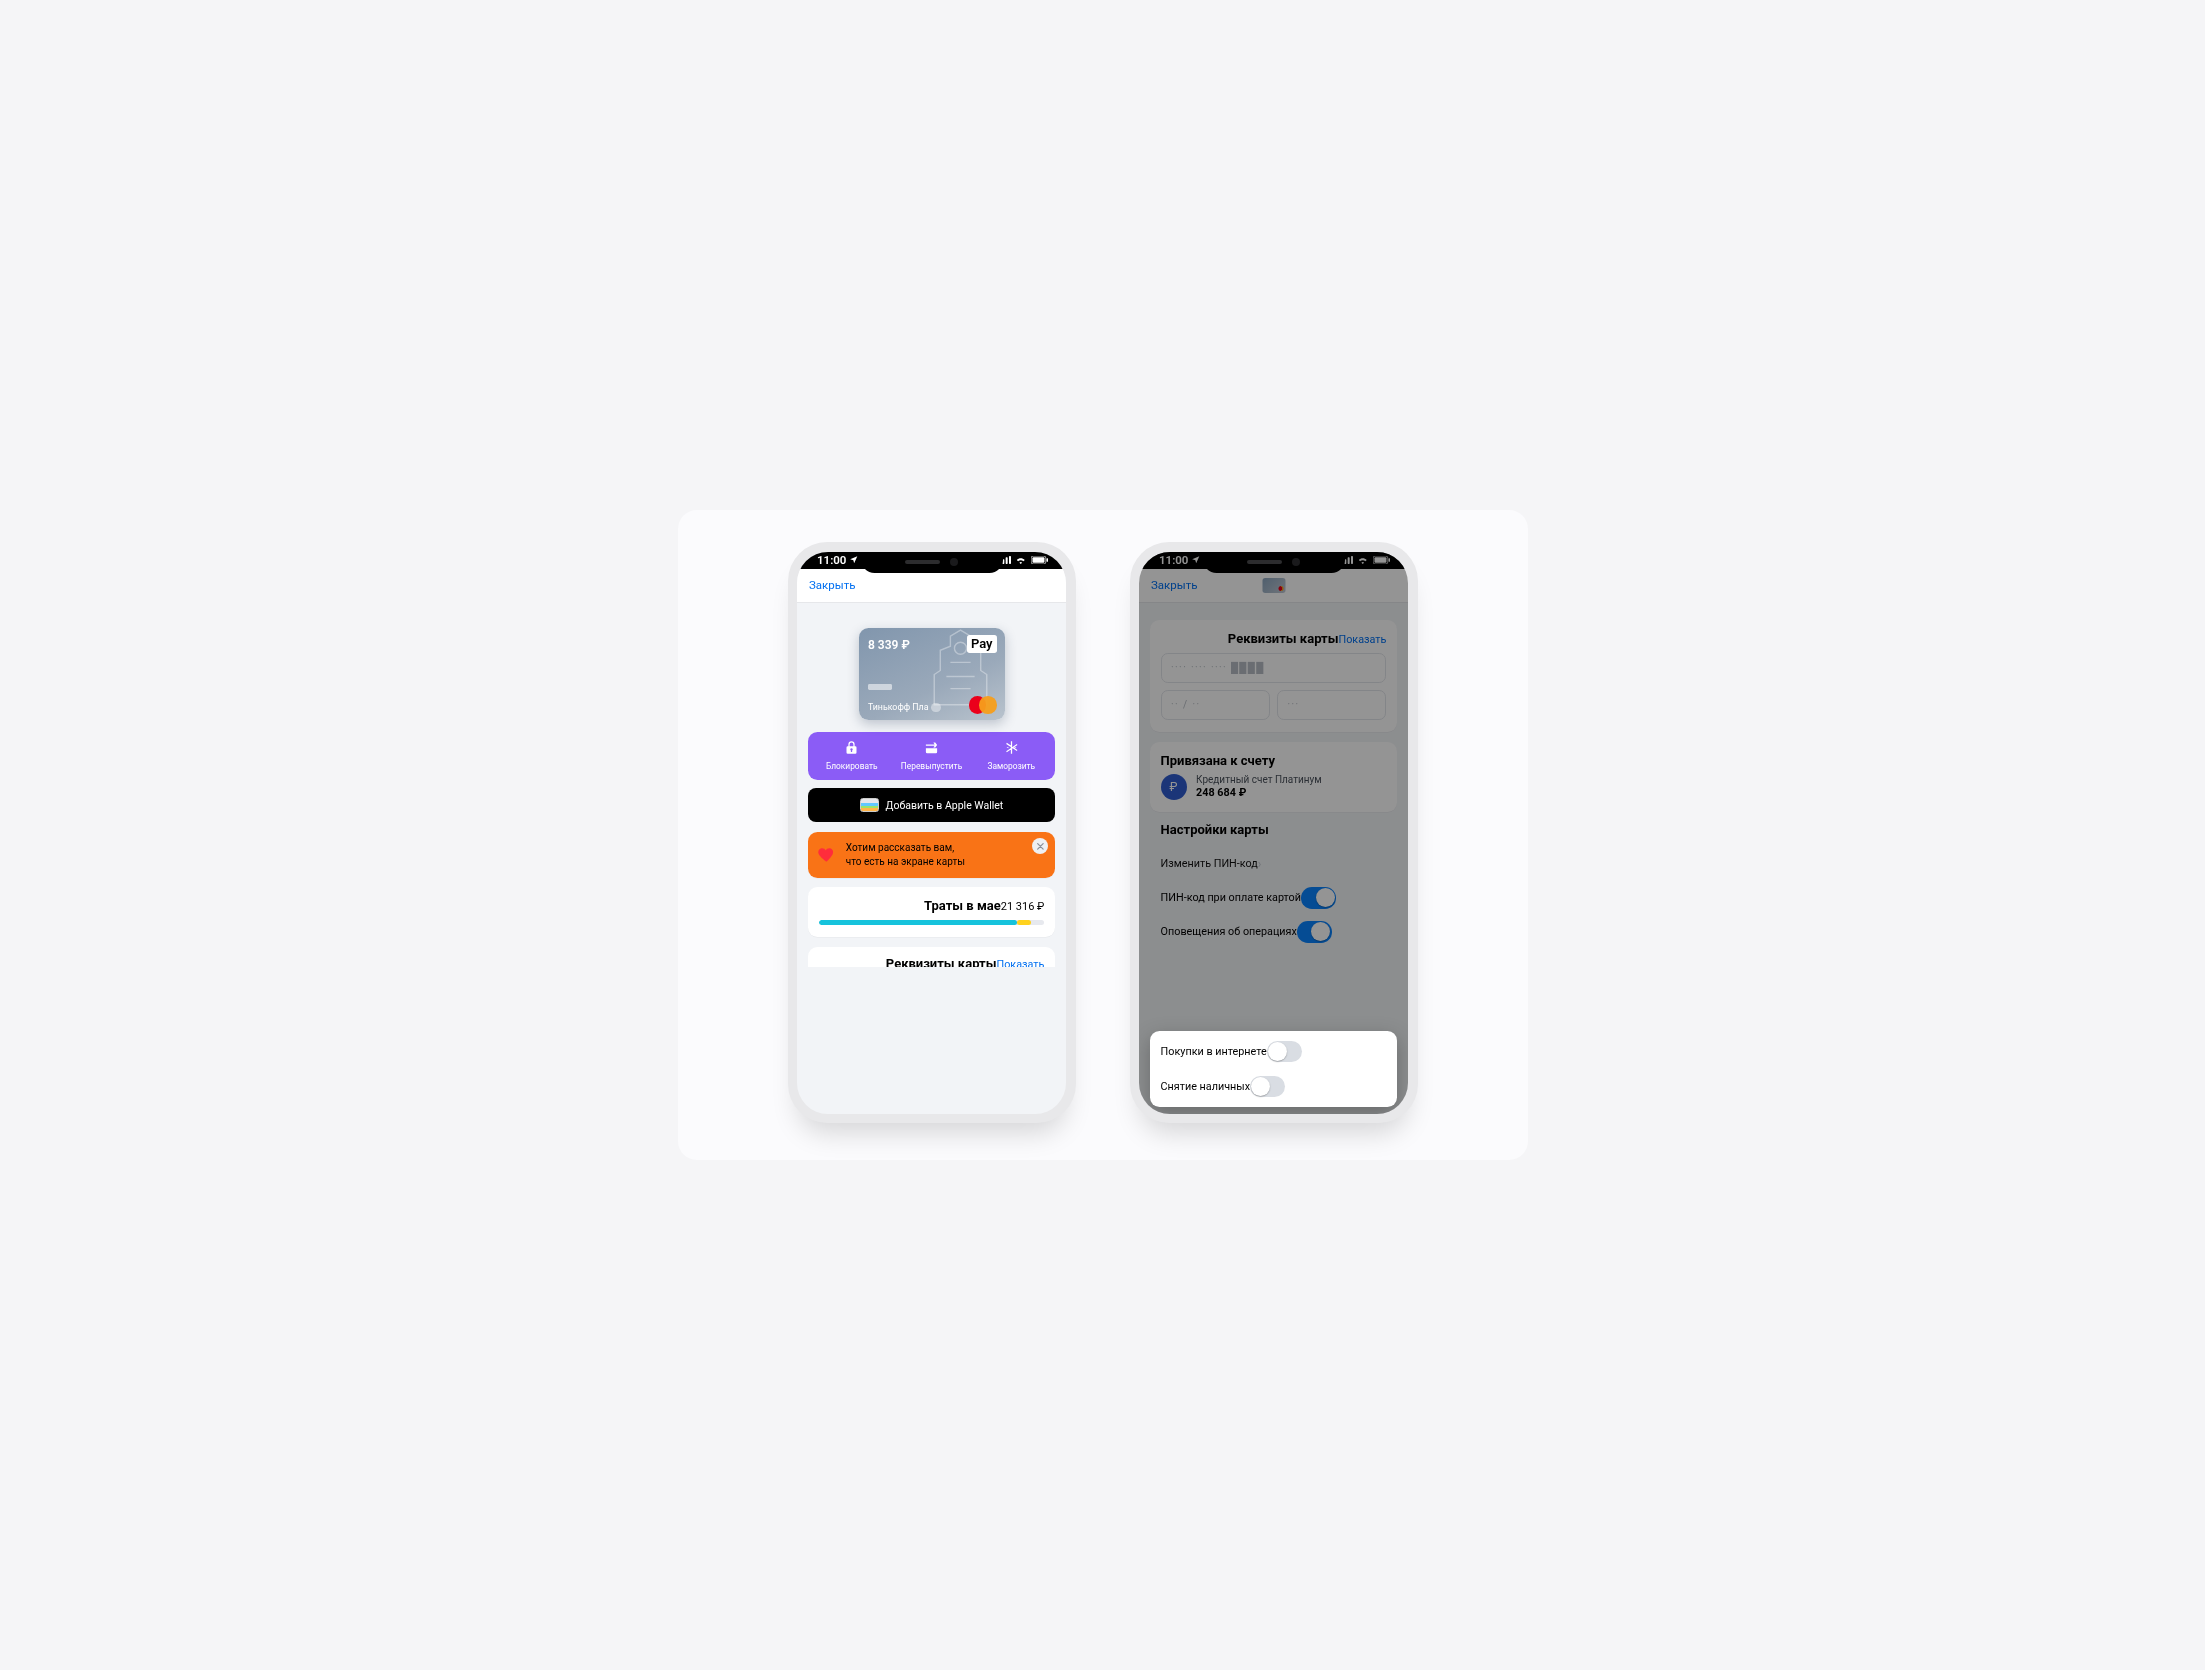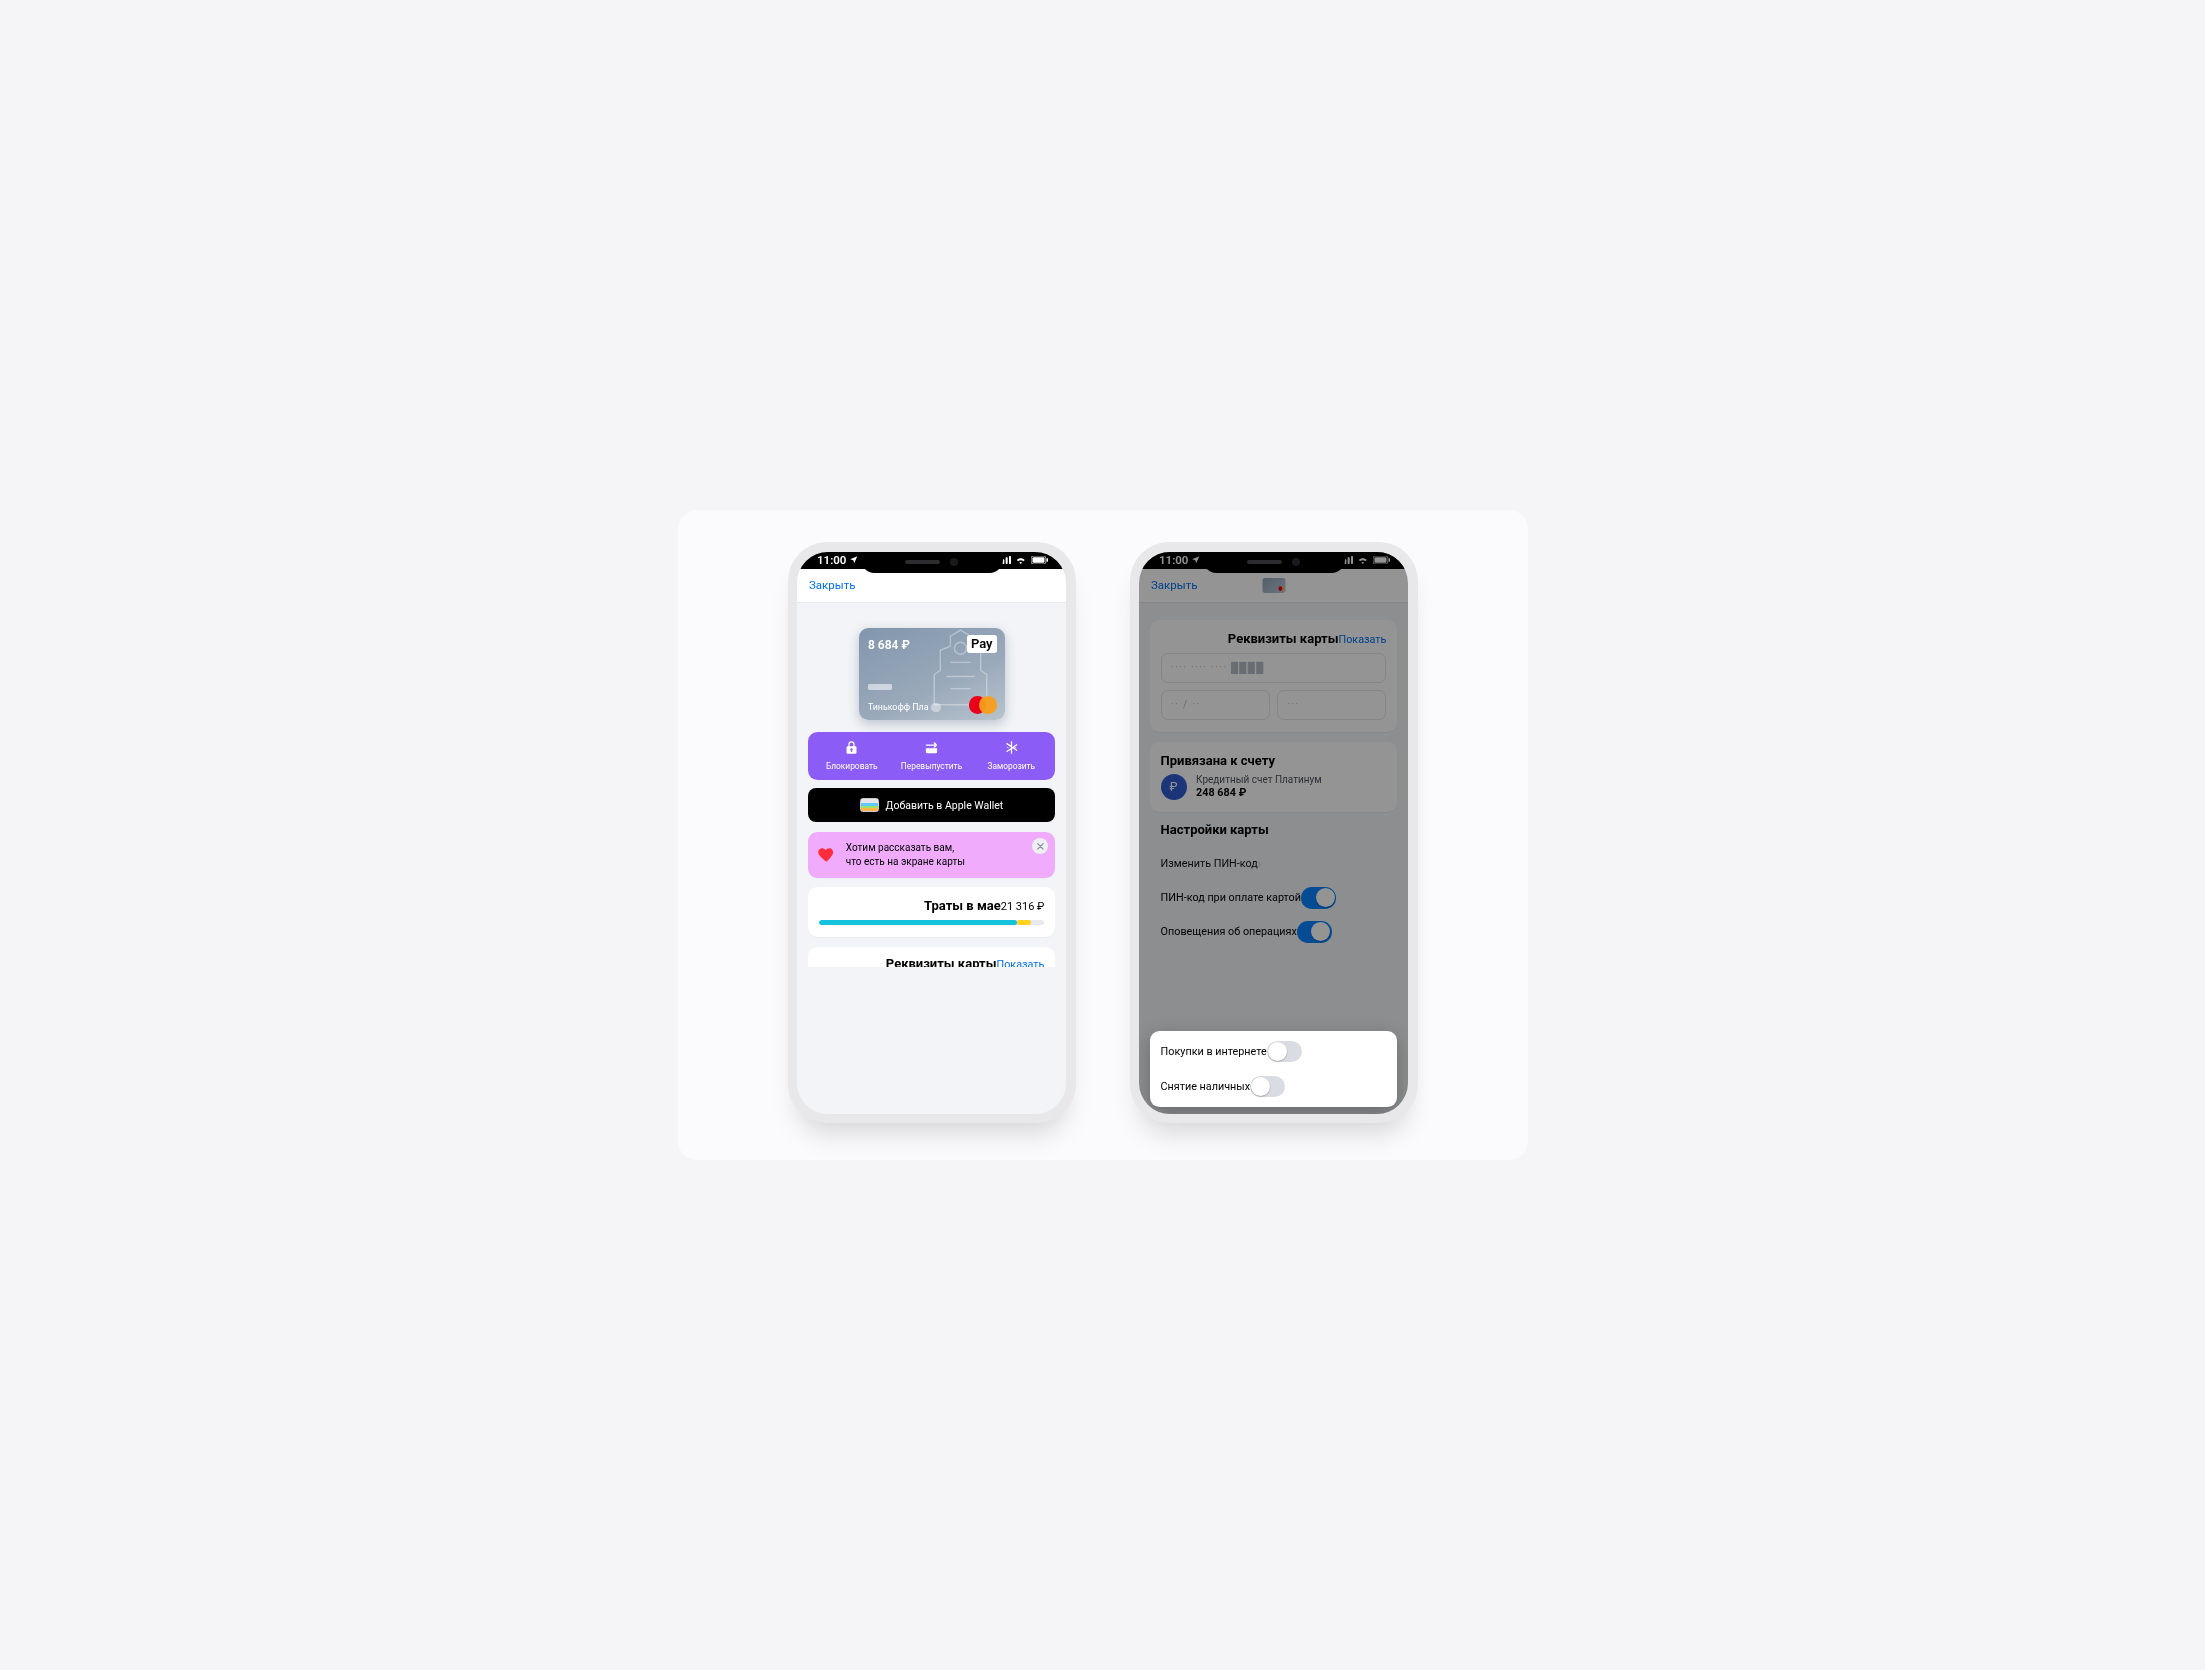--- a/index.html
+++ b/index.html
@@ -34,21 +34,21 @@
   .bank-card .mc::before{left:0;background:#eb001b;}
   .bank-card .mc::after{right:0;background:#f79e1b;mix-blend-mode:normal;opacity:.95;}
   
   .action-tray { background:#8b5cf6; border-radius:9.5px; display:flex; padding:8px 4px 9.5px; margin-bottom:8px;}
   .action-tray .act { flex:1; display:flex; flex-direction:column; align-items:center; gap:5.4px; color:#fff; font-size:8.4px; }
   .action-tray .act svg{width:15px;height:15px;fill:#fff;}
   
   .wallet-btn { background:#000; color:#fff; border-radius:8px; height:34px; display:flex; align-items:center; justify-content:center; gap:6.8px; font-size:10.5px; margin-bottom:9.5px;}
   .wallet-ico{width:19px;height:13.5px;border-radius:2.7px;background:linear-gradient(#e6e6ea 33%, #61c8ff 33% 55%, #9be26b 55% 78%, #ffb54a 78%);border:0.7px solid #ccc;}
   
-  .info-card { background:#f0abfc; border-radius:9.5px; padding:9.5px 9.5px; display:flex; align-items:center; gap:9.5px; position:relative; margin-bottom:9.5px; box-shadow:0 0.7px 0 rgba(0,0,0,.04);}
+  .info-card { background:#f97316; border-radius:9.5px; padding:9.5px 9.5px; display:flex; align-items:center; gap:9.5px; position:relative; margin-bottom:9.5px; box-shadow:0 0.7px 0 rgba(0,0,0,.04);}
   .info-card .heart{width:19px;height:19px;color:#ff2d3b}
   .info-card .txt{font-size:10px; line-height:13.5px;}
   .info-card .close-x{position:absolute; right:6.8px; top:6.8px; width:16px;height:16px;border-radius:50%;background:#eef0f3;display:flex;align-items:center;justify-content:center;color:#8a8f98;font-size:9.5px;}
   
   .section { background:#fff; border-radius:9.5px; padding:10.8px 10.8px 12px; margin-bottom:9.5px; box-shadow:0 0.7px 0 rgba(0,0,0,.04);}
   .sec-head { display:flex; align-items:baseline; justify-content:flex-end; margin-bottom:6.8px;}
   .sec-title { font-size:13px; font-weight:700;}
   .sec-val { font-size:11px;}
   .sec-link { color:#006ff0; font-size:10.8px;}
   .prog { height:5.4px; border-radius:2.7px; background:#e7e9ee; position:relative; overflow:hidden;}
@@ -128,21 +128,21 @@
 
       <div class="scroll">
 
         <div class="card-wrap">
           <div class="bank-card">
             <svg class="knight" viewBox="0 0 100 100" fill="none" stroke="#fff" stroke-width="1.4">
                 <path d="M50 8l10 6v10l10 4v20l6 4v30H24V52l6-4V28l10-4V14l10-6z"></path>
                 <path d="M40 40h20M36 54h28M40 66h20"></path>
                 <circle cx="50" cy="26" r="6"></circle>
               </svg>
-            <div class="balance">8 684 ₽</div>
+            <div class="balance">8 339 ₽</div>
             <div class="apay"> <span>Pay</span></div>
             <div class="pan"></div>
             <div class="label"><span>Тинькофф Пла</span><span class="dot"></span></div>
             <div class="mc"></div>
           </div>
         </div>
 
         <div class="action-tray">
           <div class="act">
             <svg viewBox="0 0 24 24">

